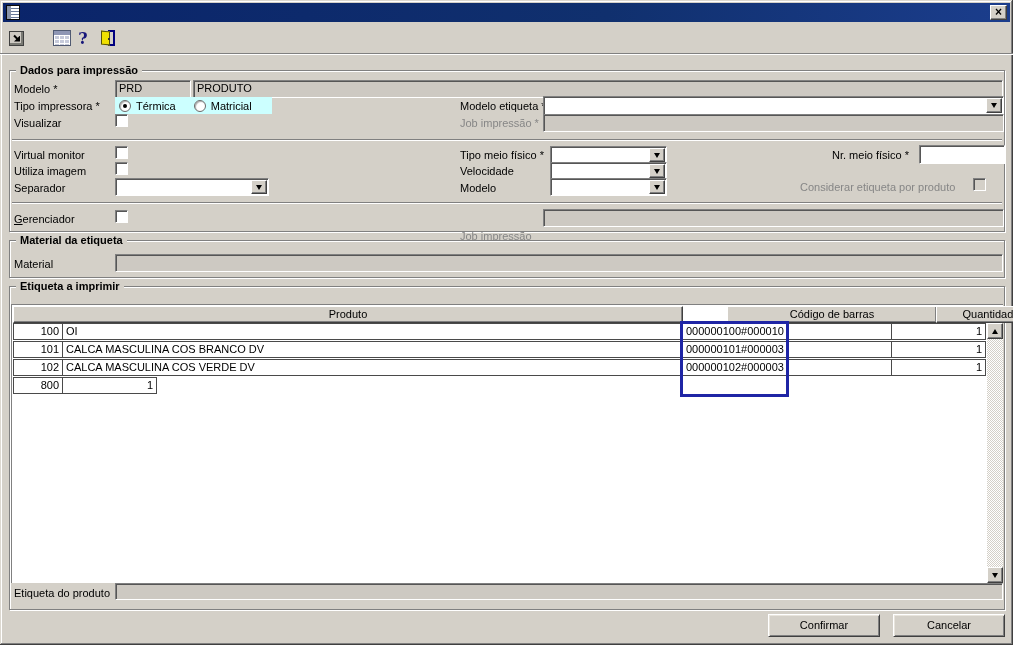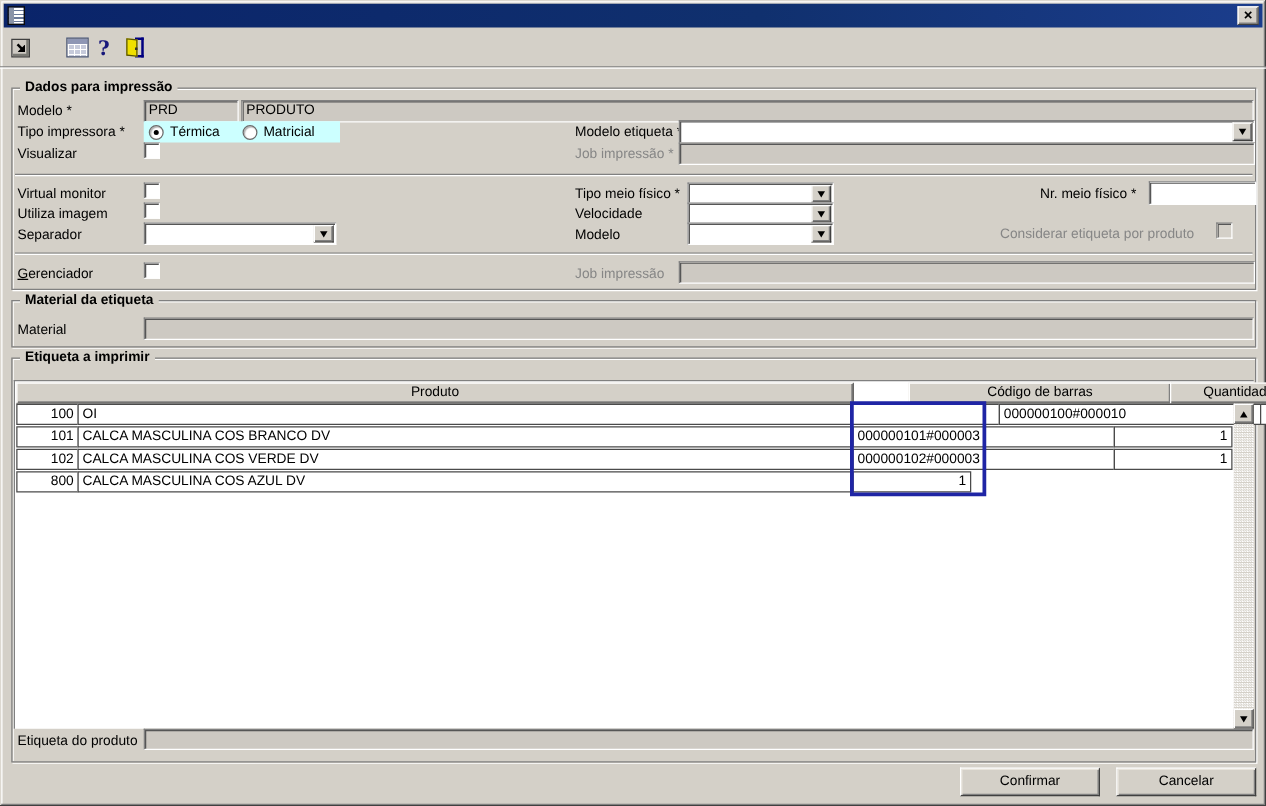--- a/index.html
+++ b/index.html
@@ -231,21 +231,21 @@
   </div>
 
   <span class="lbl dis" style="left:800px; top:181px;">Considerar etiqueta por produto</span>
   <span class="cb dis" style="left:973px; top:178px;"></span>
 
   <div class="hdiv" style="left:12px; top:202px; width:990px;"></div>
 
   <span class="lbl ufl" style="left:14px; top:213px;">Gerenciador</span>
   <span class="cb" style="left:115px; top:210px;"></span>
 
-  <span class="lbl dis" style="left:460px; top:213px;">Job impressão</span>
+  <span class="lbl dis" style="left:460px; top:230px;">Job impressão</span>
   <div class="sunken ro" style="left:543px; top:209px; width:461px; height:18px;"></div>
 
   <div class="group" style="left:9px; top:240px; width:996px; height:38px;">
     <span class="legend">Material da etiqueta</span>
   </div>
   <span class="lbl" style="left:14px; top:258px;">Material</span>
   <div class="sunken ro" style="left:115px; top:254px; width:888px; height:18px;"></div>
 
   <div class="group" style="left:9px; top:286px; width:996px; height:324px;">
     <span class="legend">Etiqueta a imprimir</span>
@@ -254,39 +254,38 @@
   <div class="table-area"></div>
 
   <div class="thead">
     <span class="th" style="width:670px;">Produto</span>
     <span class="th" style="width:210px;margin-left:44px;">Código de barras</span>
     <span class="th" style="width:110px;">Quantidade</span>
   </div>
 
   <div class="trow" style="top:323px;">
     <span class="td num" style="width:50px;">100</span>
-    <span class="td" style="width:738px;">OI</span>
+    <span class="td" style="width:621px;">OI</span>
     <span class="td" style="width:210px;">000000100#000010</span>
     <span class="td num" style="width:95px;">1</span>
   </div>
   <div class="trow" style="top:341px;">
     <span class="td num" style="width:50px;">101</span>
     <span class="td" style="width:621px;">CALCA MASCULINA COS BRANCO DV</span>
     <span class="td" style="width:210px;">000000101#000003</span>
     <span class="td num" style="width:95px;">1</span>
   </div>
   <div class="trow" style="top:359px;">
     <span class="td num" style="width:50px;">102</span>
     <span class="td" style="width:621px;">CALCA MASCULINA COS VERDE DV</span>
     <span class="td" style="width:210px;">000000102#000003</span>
     <span class="td num" style="width:95px;">1</span>
   </div>
   <div class="trow" style="top:377px;">
     <span class="td num" style="width:50px;">800</span>
-    <span class="td" style="width:621px;">CALCA MASCULINA COS AZUL DV</span>
     <span class="td num" style="width:95px;">1</span>
   </div>
 
   <div class="sel-overlay"></div>
 
   <div class="vscroll">
     <span class="sb-btn" style="top:0;">
         <span class="arr-up"></span>
       </span>
     <span class="sb-btn" style="bottom:0;">

